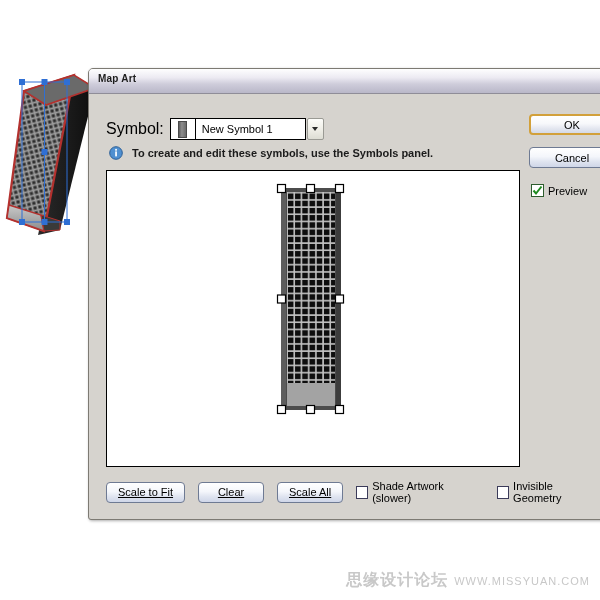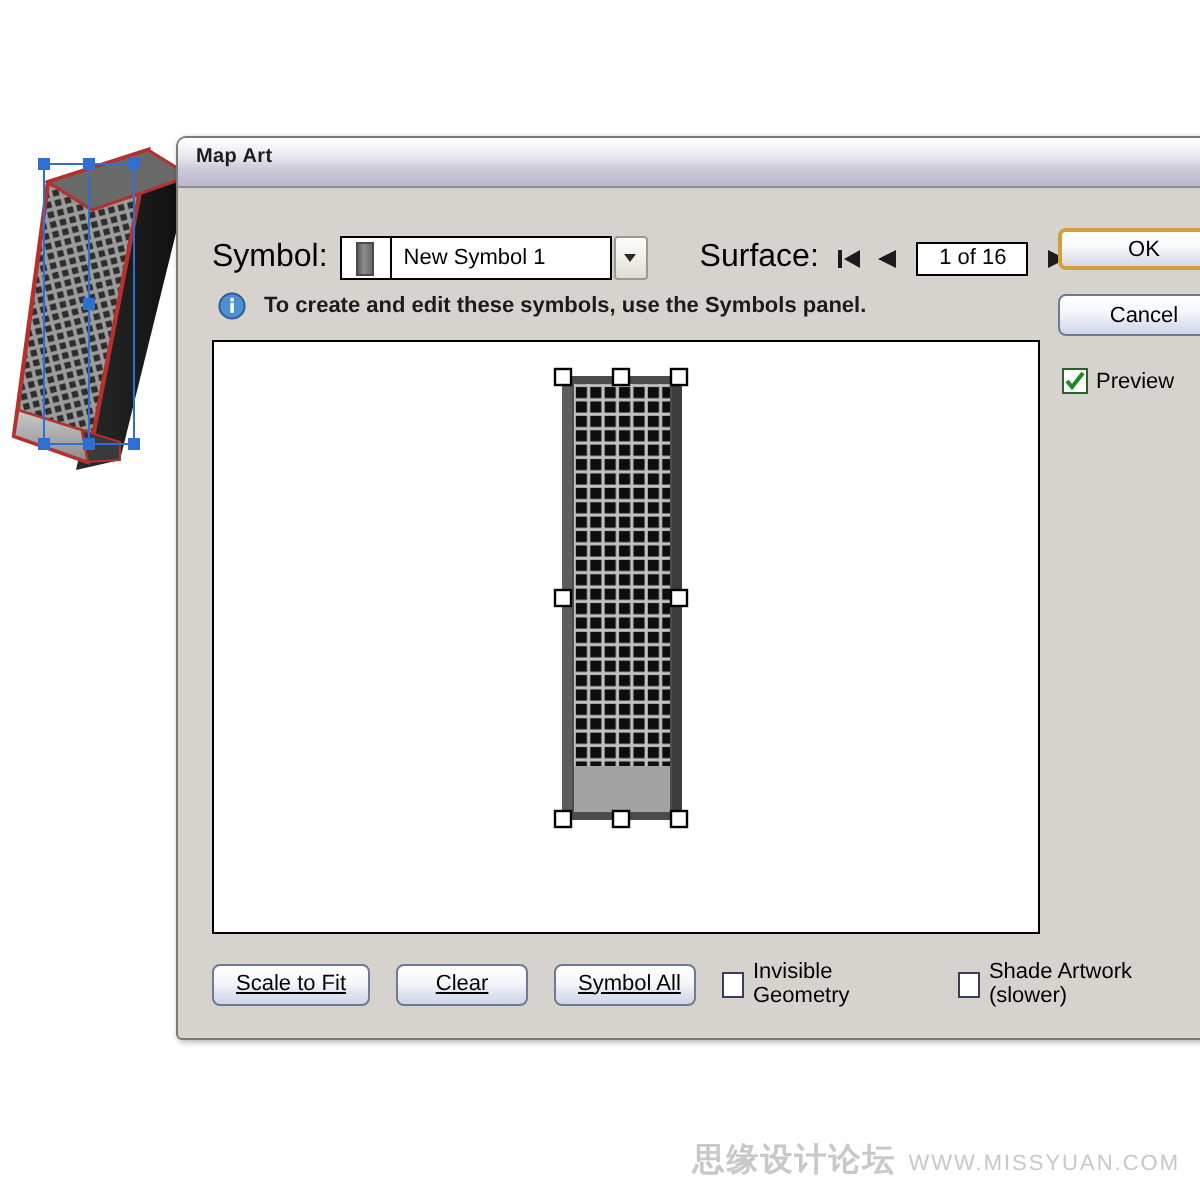--- a/index.html
+++ b/index.html
@@ -345,49 +345,20 @@
       <div class="symbol-combo">
         <div class="symbol-thumb">
           <div class="symbol-thumb-inner"></div>
         </div>
         <div class="symbol-name">New Symbol 1</div>
       </div>
       <div class="combo-arrow-btn">
         <span class="arrow-down"></span>
       </div>
 
-      <div class="surface-group">
-        <span class="field-label">Surface:</span>
-
-        <div class="nav-btn">
-          <svg class="nav-svg" width="13" height="11" viewBox="0 0 13 11">
-              <rect x="1" y="1" width="2" height="9" fill="#1a1a1a"></rect>
-              <polygon points="12,1 12,10 4,5.5" fill="#1a1a1a"></polygon>
-            </svg>
-        </div>
-        <div class="nav-btn">
-          <svg class="nav-svg" width="11" height="11" viewBox="0 0 11 11">
-              <polygon points="10,1 10,10 1,5.5" fill="#1a1a1a"></polygon>
-            </svg>
-        </div>
-
-        <input class="surface-input" type="text" readonly="" value="1 of 16" style="">
-
-        <div class="nav-btn">
-          <svg class="nav-svg" width="11" height="11" viewBox="0 0 11 11">
-              <polygon points="1,1 1,10 10,5.5" fill="#1a1a1a"></polygon>
-            </svg>
-        </div>
-        <div class="nav-btn">
-          <svg class="nav-svg" width="13" height="11" viewBox="0 0 13 11">
-              <polygon points="1,1 1,10 9,5.5" fill="#1a1a1a"></polygon>
-              <rect x="10" y="1" width="2" height="9" fill="#1a1a1a"></rect>
-            </svg>
-        </div>
-      </div>
     </div>
 
     <div class="info-row">
       <span class="info-icon">
         <svg width="14" height="14" viewBox="0 0 14 14">
           <circle cx="7" cy="7" r="6.3" fill="#4f8fd0" stroke="#2d5f96" stroke-width="1"></circle>
           <rect x="6.2" y="5.4" width="1.7" height="5" fill="#ffffff"></rect>
           <rect x="6.2" y="2.9" width="1.7" height="1.8" fill="#ffffff"></rect>
         </svg>
       </span>
@@ -421,30 +392,30 @@
 
         <rect x="170.5" y="234.5" width="8" height="8" fill="#ffffff" stroke="#000000" stroke-width="1.2"></rect>
         <rect x="199.5" y="234.5" width="8" height="8" fill="#ffffff" stroke="#000000" stroke-width="1.2"></rect>
         <rect x="228.5" y="234.5" width="8" height="8" fill="#ffffff" stroke="#000000" stroke-width="1.2"></rect>
       </svg>
     </div>
 
     <div class="bottom-row">
       <button class="btn">Scale to Fit</button>
       <button class="btn wide">Clear</button>
-      <button class="btn wide">Symbol All</button>
+      <button class="btn wide">Scale All</button>
+
+      <div class="checkbox-wrap">
+        <span class="checkbox"></span>
+        <span class="checkbox-label">Shade Artwork (slower)</span>
+      </div>
 
       <div class="checkbox-wrap">
         <span class="checkbox"></span>
         <span class="checkbox-label">Invisible Geometry</span>
-      </div>
-
-      <div class="checkbox-wrap">
-        <span class="checkbox"></span>
-        <span class="checkbox-label">Shade Artwork (slower)</span>
       </div>
     </div>
 
     <div class="side-panel">
       <button class="btn-ok">OK</button>
       <button class="btn-cancel">Cancel</button>
 
       <div class="preview-row">
         <span class="checkbox checked">
           <svg width="11" height="11" viewBox="0 0 11 11">

